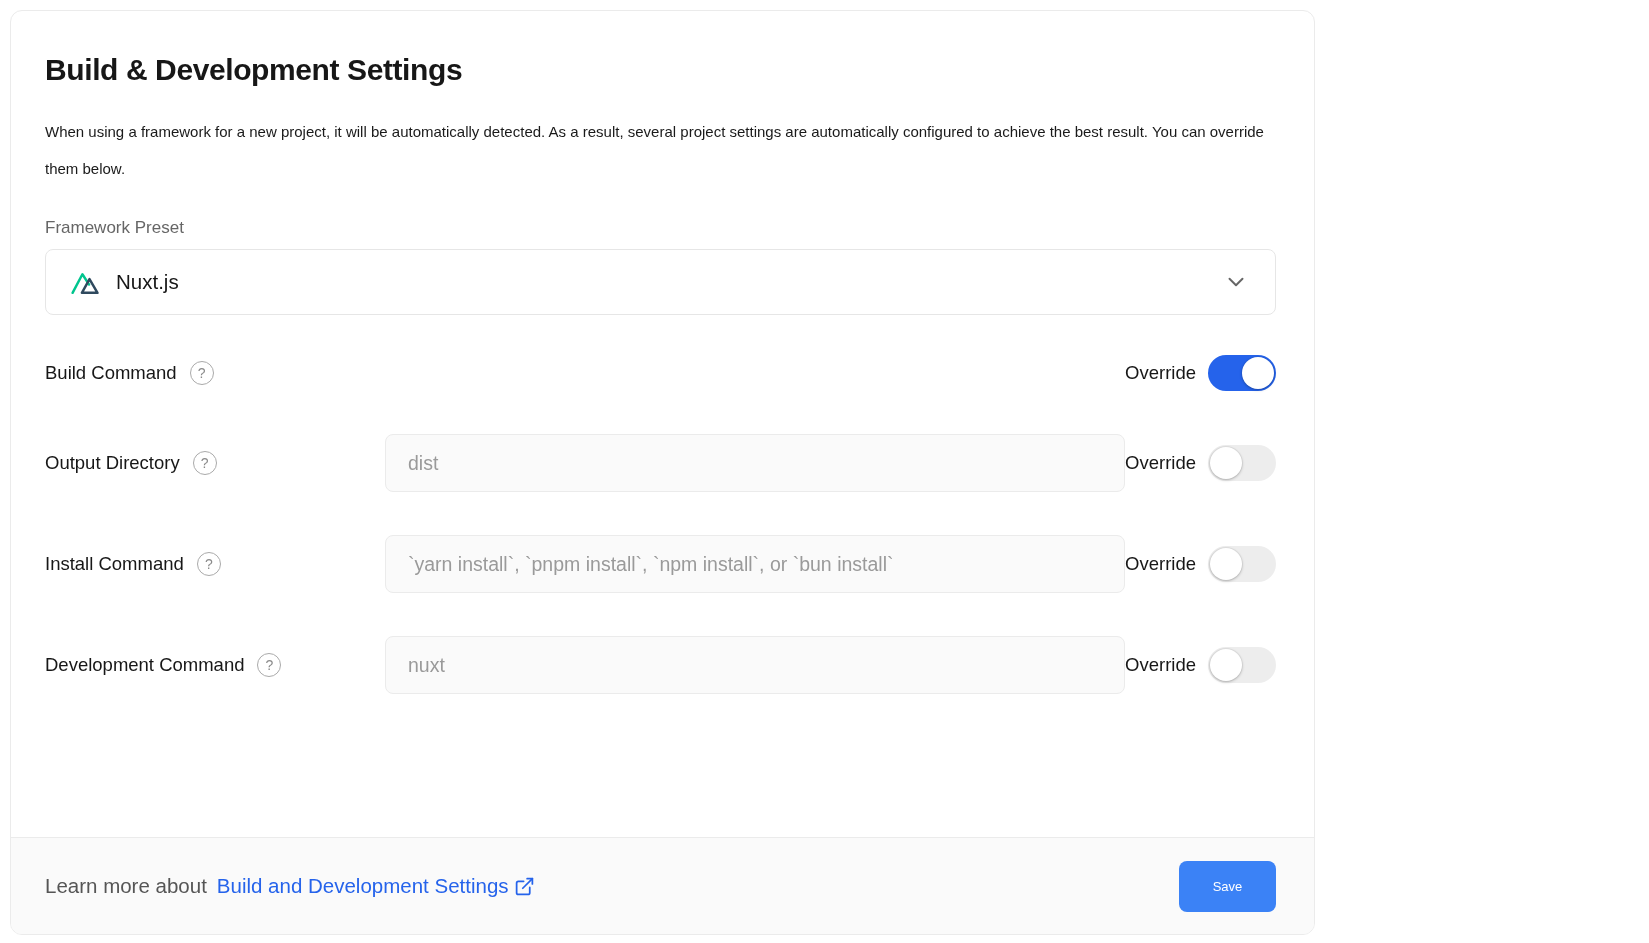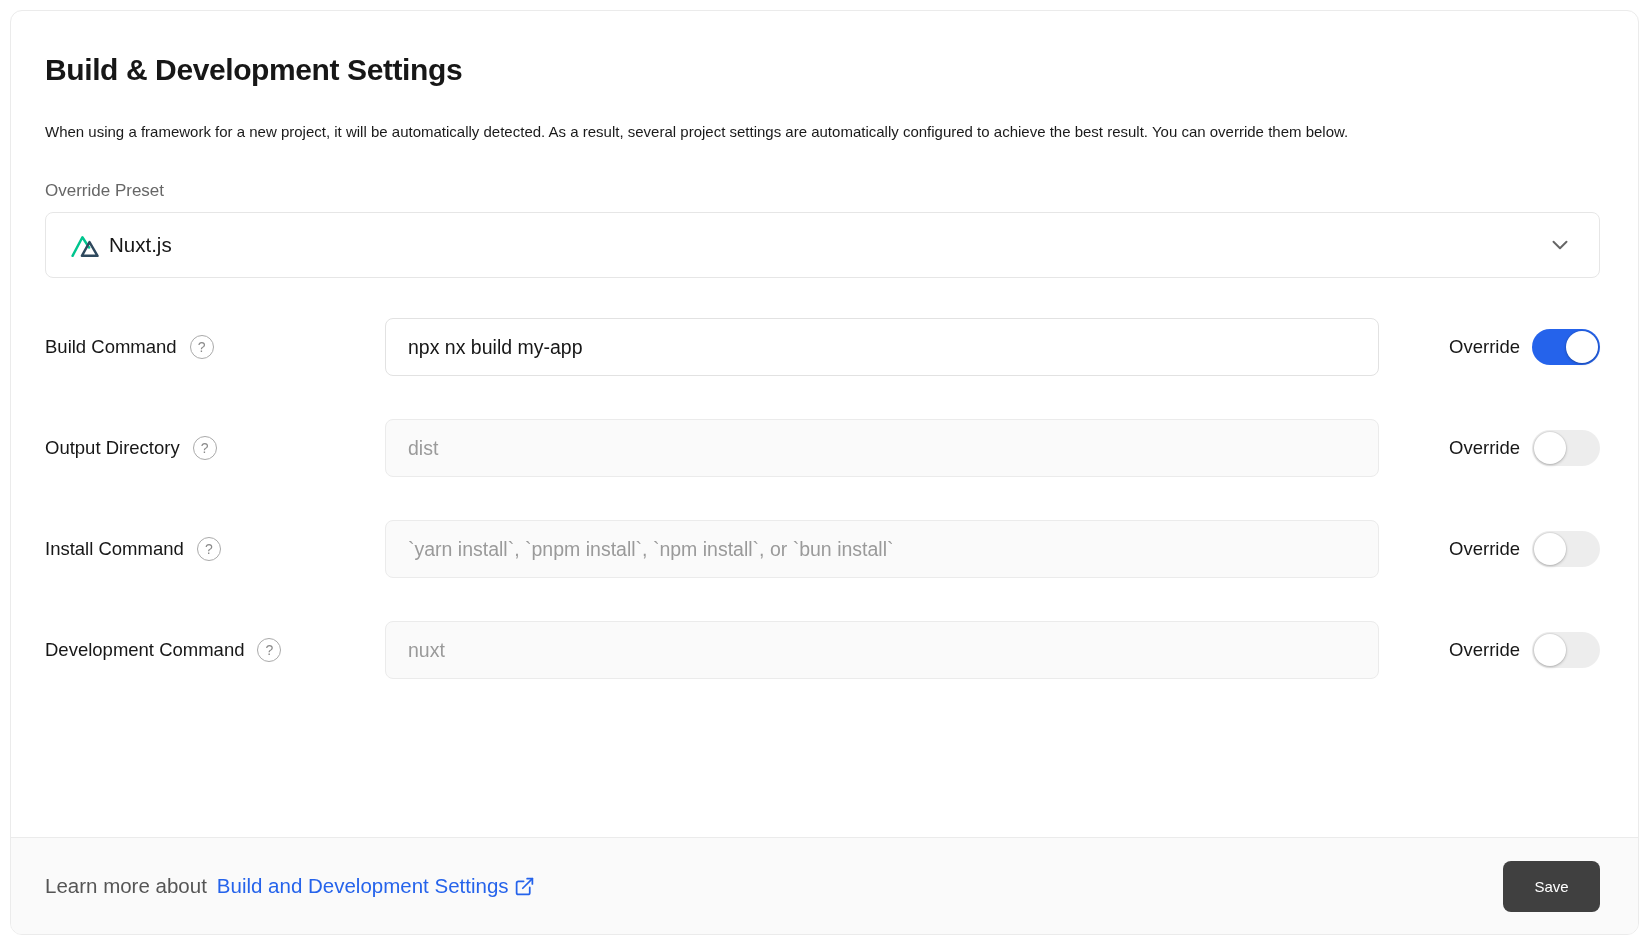--- a/index.html
+++ b/index.html
@@ -6,21 +6,21 @@
   html, body { margin: 0; padding: 0; }
   body {
     width: 1649px; height: 943px;
     background: #ffffff;
     font-family: "Liberation Sans", sans-serif;
     color: #171717;
     position: relative;
   }
   .card {
     position: absolute; left: 10px; top: 10px;
-    width: 1629px; height: 925px;
+    width: 1305px; height: 925px;
     background: #fff;
     border: 1px solid #ebebeb;
     border-radius: 12px;
     overflow: hidden;
     display: flex; flex-direction: column;
   }
   .card-body { flex: 1; padding: 42px 38px 0 34px; }
 
   .title {
     margin: 0;
@@ -40,21 +40,21 @@
   }
   .select {
     margin-top: 11px;
     height: 66px; width: 100%;
     border: 1px solid #e6e6e6; border-radius: 8px;
     background: #fff;
     display: flex; align-items: center;
     padding: 0 26px 0 24px;
     cursor: pointer;
   }
-  .select-value { display: flex; align-items: center; gap: 8px; font-size: 20.5px; color: #171717; }
+  .select-value { display: flex; align-items: center; gap: 15px; font-size: 20.5px; color: #171717; }
   .select .chev { margin-left: auto; display: flex; }
 
   .rows { margin-top: 40px; display: flex; flex-direction: column; gap: 43px; }
   .row { display: flex; align-items: center; }
   .row-label {
     width: 340px; flex: 0 0 340px;
     display: flex; align-items: center; gap: 13px;
     font-size: 18.5px; font-weight: 500; color: #171717;
   }
   .help {
@@ -102,39 +102,39 @@
     padding: 0 38px 0 34px;
   }
   .learn { font-size: 20.5px; color: #555; display: flex; align-items: center; gap: 10px; }
   .learn a {
     color: #2563eb; text-decoration: none;
     display: inline-flex; align-items: center; gap: 5px;
     cursor: pointer;
   }
   .save-btn {
     height: 51px; min-width: 97px; padding: 0 27px;
-    background: #404040; color: #fff;
+    background: #3b82f6; color: #fff;
     border: none; border-radius: 8px;
     font-family: "Liberation Sans", sans-serif;
-    font-size: 15px; font-weight: 500;
+    font-size: 13px; font-weight: 500;
     cursor: pointer;
   }
   svg { display: block; }
 </style>
 </head>
 <body>
 
 <div class="card">
   <div class="card-body">
 
     <h1 class="title">Build &amp; Development Settings</h1>
 
     <p class="desc">When using a framework for a new project, it will be automatically detected. As a result, several project settings are automatically configured to achieve the best result. You can override them below.</p>
 
-    <div class="field-label">Override Preset</div>
+    <div class="field-label">Framework Preset</div>
 
     <div class="select">
       <div class="select-value">
         <span>
           <svg width="31" height="31" viewBox="0 0 24 24" fill="none" stroke-linecap="round" stroke-linejoin="round">
             <path d="M2 20 L9.6 5.6 L14.8 13.6" stroke="#00c58e" stroke-width="1.9"></path>
             <path d="M9.2 20 L15.1 9.4 L21.3 20 Z" stroke="#2f495e" stroke-width="1.9"></path>
           </svg>
         </span>
         <span>Nuxt.js</span>
@@ -146,21 +146,20 @@
       </span>
     </div>
 
     <div class="rows">
 
       <div class="row">
         <div class="row-label">
           <span>Build Command</span>
           <span class="help">?</span>
         </div>
-        <input class="cmd-input" type="text" value="npx nx build my-app" style="">
         <div class="override">
           <span class="override-label">Override</span>
           <div class="toggle on">
               <div class="knob"></div>
             </div>
         </div>
       </div>
 
       <div class="row">
         <div class="row-label">

